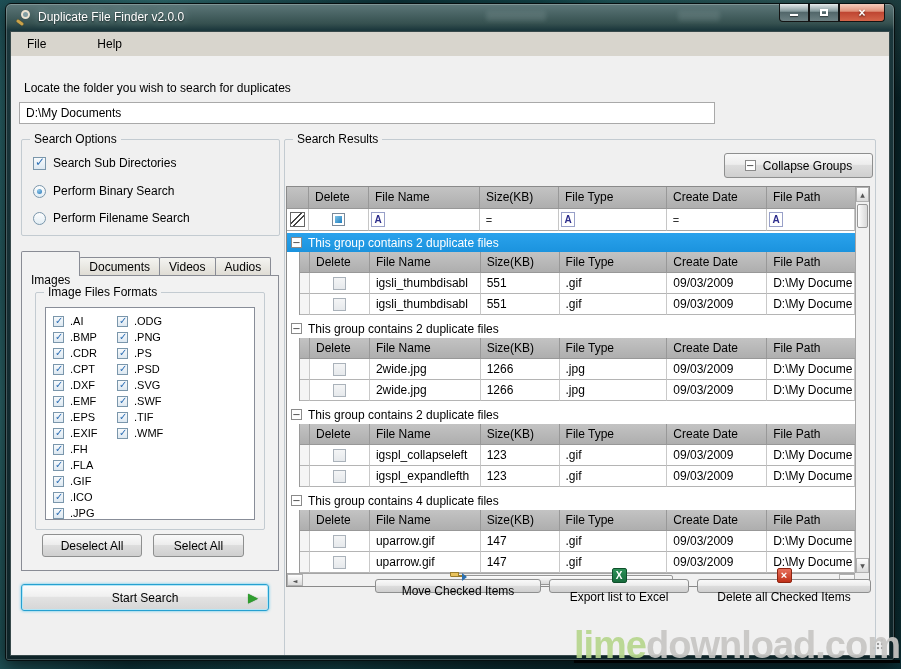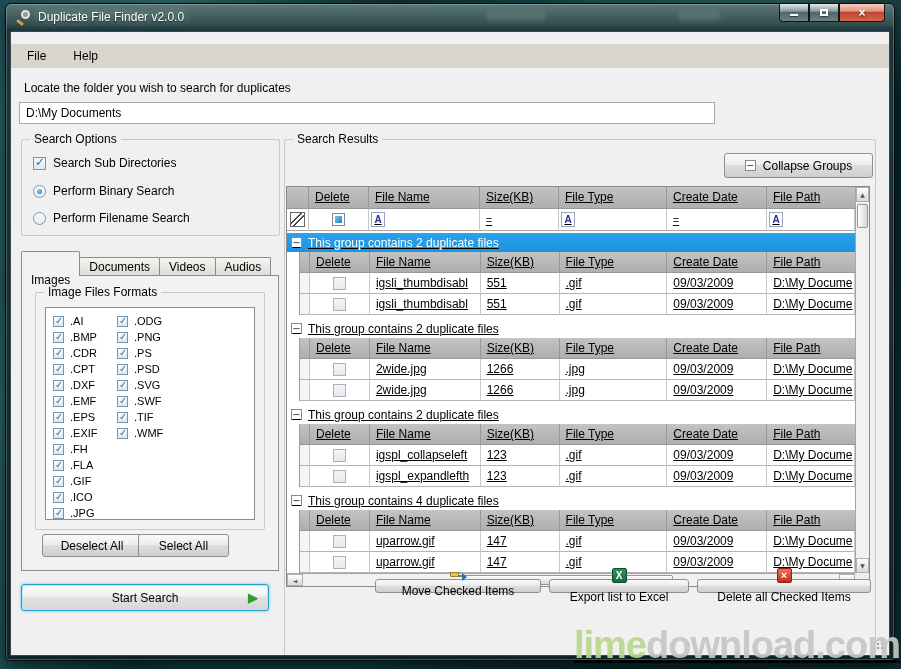--- a/index.html
+++ b/index.html
@@ -30,21 +30,21 @@
   .wb { width:30px; height:18px; border:1px solid #141414; border-top:none; color:#fff;
     background:linear-gradient(180deg,rgba(250,252,253,.85) 0%,rgba(180,195,200,.55) 42%,rgba(88,104,110,.55) 50%,rgba(150,165,170,.55) 100%);
     display:flex; align-items:center; justify-content:center; font-size:10px; }
   .wb.min { border-radius:0 0 0 4px; }
   .wb .dash { width:8px; height:2px; background:#fff; margin-top:5px; box-shadow:0 1px 1px rgba(0,0,0,.5); }
   .wb .sq { width:8px; height:7px; border:2px solid #fff; box-shadow:0 1px 1px rgba(0,0,0,.4); }
   .wb.close { width:46px; border-radius:0 0 4px 0; font-weight:bold; font-size:12px;
     background:linear-gradient(180deg,#f6cdbd 0%,#e0937c 42%,#bf4632 50%,#d4654a 100%); text-shadow:0 1px 2px rgba(0,0,0,.6); }
   
   .client { position:absolute; left:4px; top:27px; right:4px; bottom:4px; background:#f0f0f0; border:1px solid #37494b; overflow:hidden; }
-  .menubar { position:absolute; left:0; top:12px; right:0; height:24px; background:#d8d5cd; display:flex; align-items:center; }
+  .menubar { position:absolute; left:0; top:0; right:0; height:24px; background:#d8d5cd; display:flex; align-items:center;gap:24px; }
   .menu-item { padding:3px 11px; margin-left:5px; }
   label.top-label { position:absolute; left:13px; top:49px; }
   .path-input { position:absolute; left:8px; top:70px; width:696px; height:22px; border:1px solid #a9a9a9; background:#fff; font-size:12px; padding:0 6px; font-family:"Liberation Sans",sans-serif; }
   .btn { background:linear-gradient(180deg,#f9f9f9 0%,#ededed 45%,#dddddd 50%,#cfcfcf 100%);
     border:1px solid #8e8f8f; border-radius:3px; display:flex; align-items:center; justify-content:center; gap:7px; font-size:12px; cursor:default; }
   .browse-btn { position:absolute; left:712px; top:68px; width:149px; height:26px; }
   .folder-icon { position:relative; width:16px; height:11px; background:linear-gradient(180deg,#fbe8a0,#e8c25c); border:1px solid #9a7d2c; border-radius:1px; }
   .folder-icon::before { content:""; position:absolute; left:-1px; top:-4px; width:7px; height:3px; background:#e8c25c; border:1px solid #9a7d2c; border-bottom:none; border-radius:2px 2px 0 0; }
   
   .groupbox { position:absolute; border:1px solid #c3cbd1; border-radius:2px; }
@@ -63,32 +63,32 @@
   .tabpage { position:absolute; left:0; top:21px; right:0; bottom:0; border:1px solid #898c95; background:#f2f2f2;text-decoration:underline; }
   .gb-formats { position:absolute; left:13px; top:16px; right:13px; height:238px; border:1px solid #c3cbd1; border-radius:2px; }
   .gb-formats .gb-legend { background:#f2f2f2; }
   .fmt-list { position:absolute; left:9px; top:14px; right:9px; bottom:9px; background:#fff; border:1px solid #888d98; overflow:hidden; }
   .fmt-col { position:absolute; top:5px; }
   .fmt-col.c1 { left:7px; } .fmt-col.c2 { left:71px; }
   .fmt-row { display:flex; align-items:center; gap:6px; height:16px; font-size:11px; }
   .fmt-row .cb { width:11px; height:11px; flex:0 0 11px; }
   .fmt-row .cb .tick { font-size:10px; top:-2px; left:1px; }
   .list-btn { position:absolute; bottom:13px; height:23px; }
-  .deselect { left:20px; width:100px; } .select { left:116px; width:91px;margin-top:32px; }
+  .deselect { left:20px; width:100px; } .select { left:131px; width:91px;margin-top:32px; }
   .start-btn { position:absolute; left:10px; top:552px; width:248px; height:27px;
     border:1px solid #26a0d0; box-shadow:0 0 3px #54c6ec, inset 0 0 0 1px #b5e6f6; border-radius:3px;
     background:linear-gradient(180deg,#fcfcfc 0%,#f0f0f0 45%,#e2e2e2 50%,#d6d6d6 100%);
     display:flex; align-items:center; justify-content:center; }
   .play-icon { position:absolute; right:10px; top:5px; color:#2f9e2f; font-size:13px; font-family:"DejaVu Sans",sans-serif; text-shadow:0 0 1px #1c6b1c; }
   
   .gb-results { left:273px; top:107px; width:592px; height:519px; }
   .collapse-btn { position:absolute; left:439px; top:13px; width:149px; height:25px; }
   .mini-box { width:11px; height:11px; border:1px solid #8a8a8a; background:#fff; font-size:10px; line-height:9px; text-align:center; color:#333; font-family:"DejaVu Sans",sans-serif; }
   .grid { position:absolute; left:1px; top:46px; width:584px; height:401px; border:1px solid #8a8a8a; background:#fff; }
-  .grid-body { position:absolute; left:0; top:0; right:14px; bottom:13px; overflow:hidden; background:#fff;text-decoration:underline; }
+  .grid-body { position:absolute; left:0; top:0; right:14px; bottom:13px; overflow:hidden; background:#fff; }
   .row { display:flex; }
   .hcell { background:linear-gradient(180deg,#c3c3c3,#aeaeae); border-right:1px solid #989898; border-bottom:1px solid #989898; height:22px; line-height:21px; padding-left:6px; overflow:hidden; white-space:nowrap; }
   .w-ind { width:22px; padding-left:0; }
   .w0{width:60px;} .w1{width:111px;} .w2{width:79px;} .w3{width:108px;} .w4{width:100px;} .w5{width:88px; border-right:none;}
   .fcell { height:22px; border-right:1px solid #c6c6c6; border-bottom:1px solid #a8a8a8; display:flex; align-items:center; gap:3px; padding:0 2px; background:#fff; }
   .clear-filter-icon { width:15px; height:15px; border:1px solid #666; margin:0 auto;
     background:linear-gradient(135deg,transparent 38%,#444 38% 45%,transparent 45% 55%,#444 55% 62%,transparent 62%) #fff; }
   .fsquare { width:13px; height:13px; border:1px solid #7a8a9a; background:#fff; margin:0 auto; padding:2px; }
   .fsquare i { display:block; width:100%; height:100%; background:linear-gradient(135deg,#7fc4e8,#1f7fc0); }
   .aicon { width:14px; height:15px; border:1px solid #98a0c8; background:#fff; color:#2c2c8c; font-size:10px; font-weight:bold; text-align:center; line-height:14px; flex:0 0 14px; }

